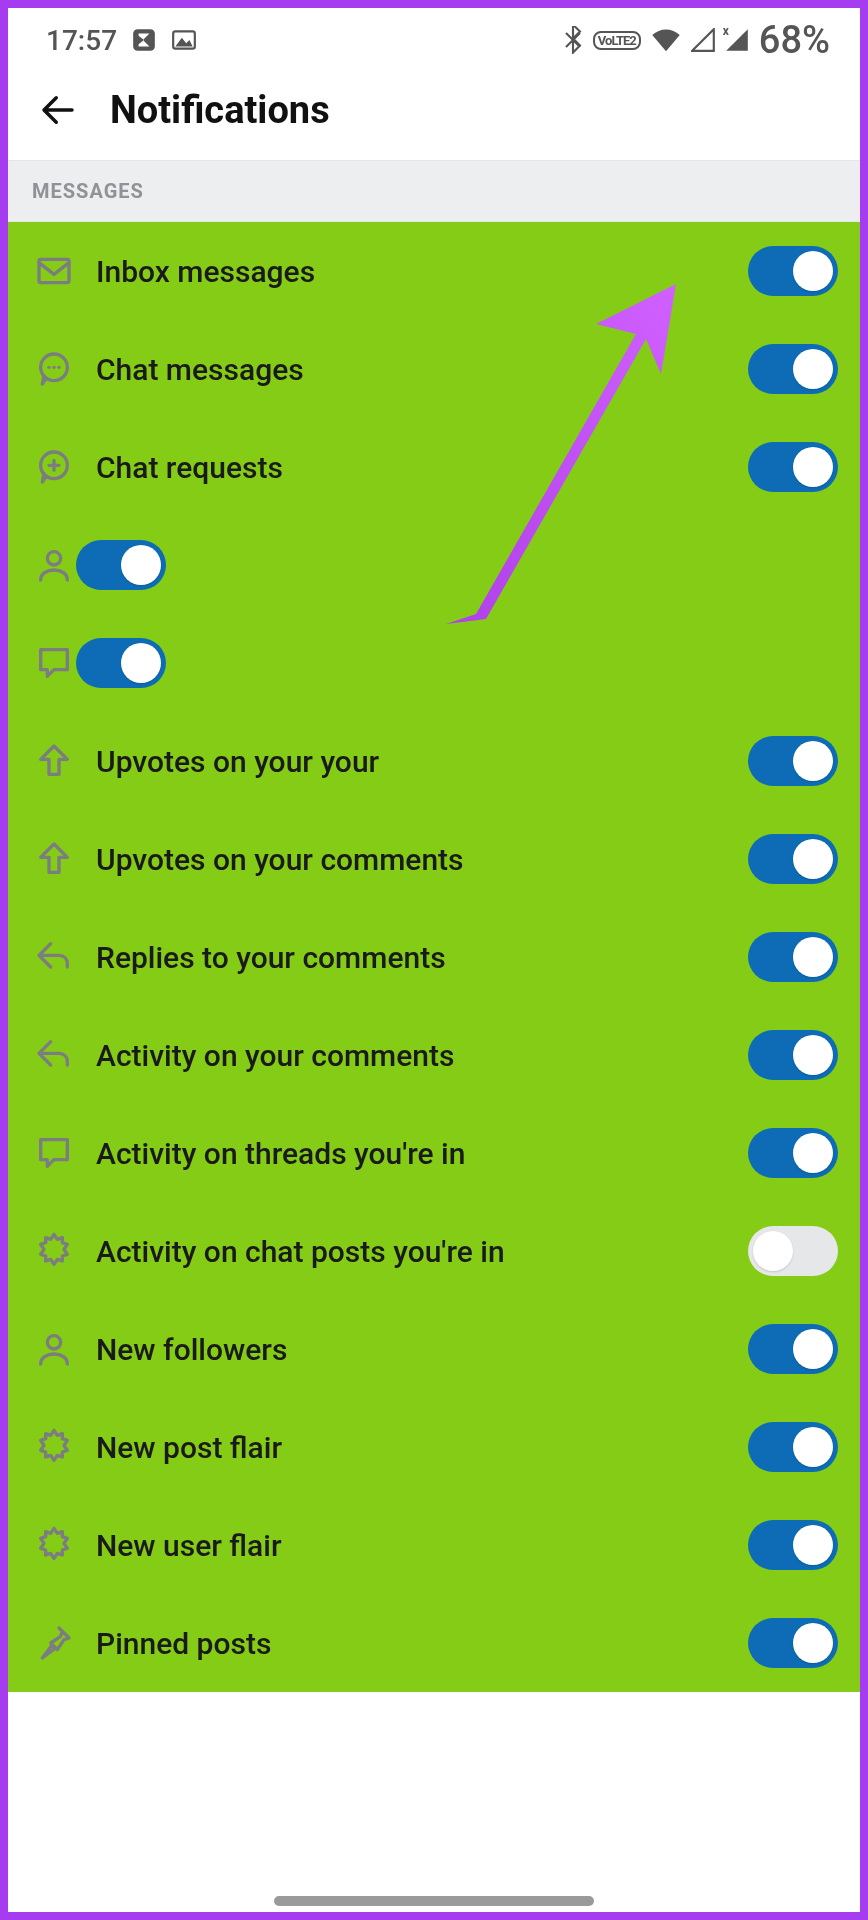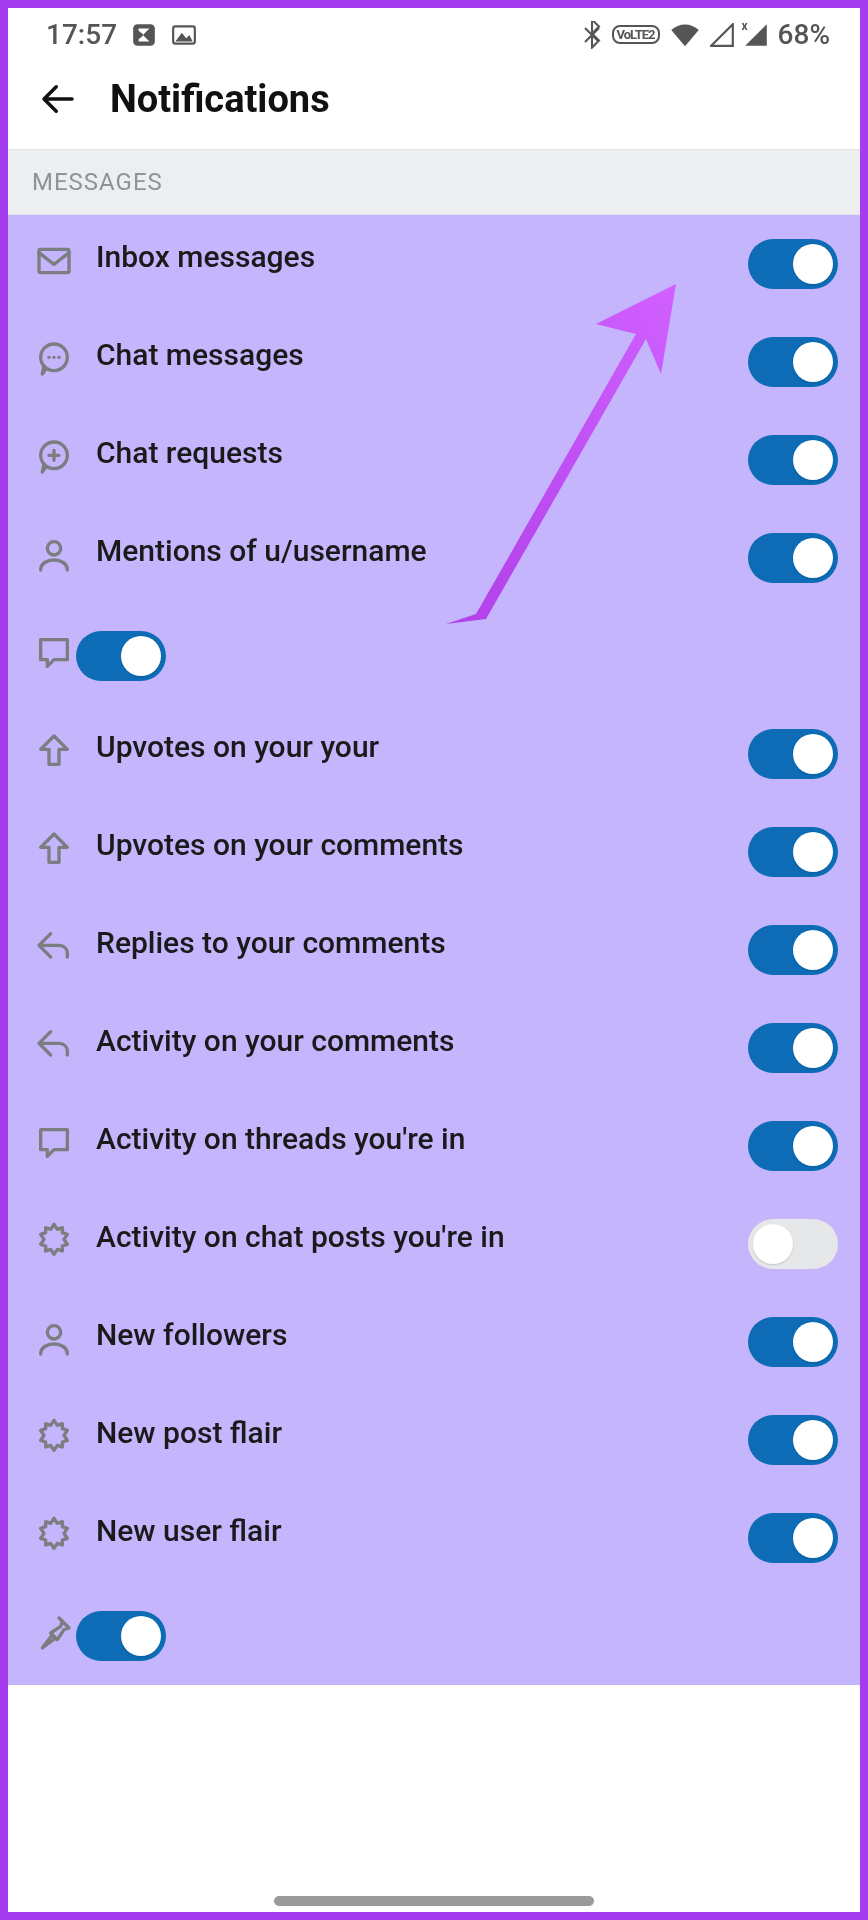--- a/index.html
+++ b/index.html
@@ -5,22 +5,22 @@
   * { box-sizing: border-box; margin: 0; padding: 0; }
   html, body { width: 868px; height: 1920px; font-family: -apple-system, BlinkMacSystemFont, "Segoe UI", Roboto, Arial, sans-serif; background:#fff; }
   .frame { width:868px; height:1920px; border:8px solid #a63cf0; position:relative; overflow:hidden; background:#fff; }
   .status-bar { display:flex; justify-content:space-between; align-items:center; padding:10px 30px 6px 38px; font-size:28px; color:#555; font-weight:500; }
   .status-left { display:flex; align-items:center; gap:14px; }
   .status-right { display:flex; align-items:center; gap:10px; }
   .status-icon { display:inline-flex; align-items:center; justify-content:center; }
   .header { display:flex; align-items:flex-end; gap:30px; padding:20px 24px 28px 28px; }
   .back-arrow { width:44px; height:44px; display:flex; align-items:center; justify-content:center; cursor:pointer; }
   .page-title { font-size:38px; font-weight:700; color:#111; }
-  .section-header { background:#eceef0; padding:18px 26px 18px 24px; font-size:24px; font-weight:400; color:#8f9296; letter-spacing:1px; border-top:1px solid #e3e5e7; border-bottom:1px solid #e3e5e7; }
-  .row { display:flex; padding:24px 22px 24px 24px; background:#c4b5fd; }
+  .section-header { background:#eceef0; padding:18px 26px 18px 24px; font-size:20px; font-weight:700; color:#8f9296; letter-spacing:1px; border-top:1px solid #e3e5e7; border-bottom:1px solid #e3e5e7; }
+  .row { display:flex; align-items:center; padding:24px 22px 24px 24px; background:#84cc16; }
   .row-icon { width:44px; height:44px; display:flex; align-items:center; justify-content:center; flex-shrink:0; }
   .row-label { flex:1; font-size:30px; font-weight:500; color:#1a1a1a; padding-left:20px; }
   .toggle { width:90px; height:50px; border-radius:25px; position:relative; cursor:pointer; flex-shrink:0; }
   .toggle.on { background:#0d6cb5; }
   .toggle.off { background:#e5e7e9; }
   .toggle .knob { width:40px; height:40px; border-radius:50%; background:#fff; position:absolute; top:5px; box-shadow:0 1px 2px rgba(0,0,0,0.15); }
   .toggle.on .knob { right:5px; }
   .toggle.off .knob { left:5px; }
   .annotation-arrow { position:absolute; left:438px; top:276px; pointer-events:none; z-index:50; }
   .home-indicator { position:absolute; bottom:6px; left:50%; transform:translateX(-50%); width:320px; height:10px; background:#9a9a9a; border-radius:5px; }
@@ -65,21 +65,21 @@
         <svg width="24" height="24" viewBox="0 0 20 20">
             <path d="M1 19L19 1V19z" fill="none" stroke="#555" stroke-width="1.8"></path>
           </svg>
       </span>
       <span class="status-icon" style="position:relative;">
         <svg width="24" height="24" viewBox="0 0 20 20">
             <path d="M1 19L19 1V19z" fill="#555"></path>
           </svg>
         <span style="position:absolute;top:-4px;left:-2px;font-size:12px;font-weight:700;color:#555;">x</span>
       </span>
-      <span style="font-size:28px;">68%</span>
+      <span style="font-size:38px;">68%</span>
     </div>
   </div>
 
   <div class="header">
     <div class="back-arrow">
       <svg width="42" height="42" viewBox="0 0 24 24">
           <path d="M20 12H4m0 0l7-7M4 12l7 7" stroke="#111" stroke-width="2" fill="none" stroke-linecap="round" stroke-linejoin="round"></path>
         </svg>
     </div>
     <div class="page-title">Notifications</div>
@@ -127,21 +127,20 @@
           <div class="knob"></div>
         </div>
       </div>
       <div class="row">
         <div class="row-icon">
           <svg width="40" height="40" viewBox="0 0 24 24">
             <circle cx="12" cy="8" r="4" stroke="#7b7d80" stroke-width="2" fill="none" stroke-linecap="round" stroke-linejoin="round"></circle>
             <path d="M4 21c0-4 4-6 8-6s8 2 8 6" stroke="#7b7d80" stroke-width="2" fill="none" stroke-linecap="round" stroke-linejoin="round"></path>
           </svg>
         </div>
-        <div class="row-label">Mentions of u/username</div>
         <div class="toggle on">
           <div class="knob"></div>
         </div>
       </div>
       <div class="row">
         <div class="row-icon">
           <svg width="40" height="40" viewBox="0 0 24 24">
             <path d="M4 4h16v12H12l-4 4v-4H4z" stroke="#7b7d80" stroke-width="2" fill="none" stroke-linecap="round" stroke-linejoin="round"></path>
           </svg>
         </div>
@@ -248,20 +247,21 @@
         <div class="toggle on">
           <div class="knob"></div>
         </div>
       </div>
       <div class="row">
         <div class="row-icon">
           <svg width="40" height="40" viewBox="0 0 24 24">
             <path d="M15 3l6 6-3 1-4 6-3-3-6 8 8-6-3-3 6-4 1-3z" stroke="#7b7d80" stroke-width="2" fill="none" stroke-linecap="round" stroke-linejoin="round"></path>
           </svg>
         </div>
+        <div class="row-label">Pinned posts</div>
         <div class="toggle on">
           <div class="knob"></div>
         </div>
       </div>
     </div>
 
   <div class="annotation-arrow">
     <svg width="240" height="340" viewBox="0 0 240 340">
       <defs>
         <linearGradient id="g" x1="0" y1="1" x2="1" y2="0">

